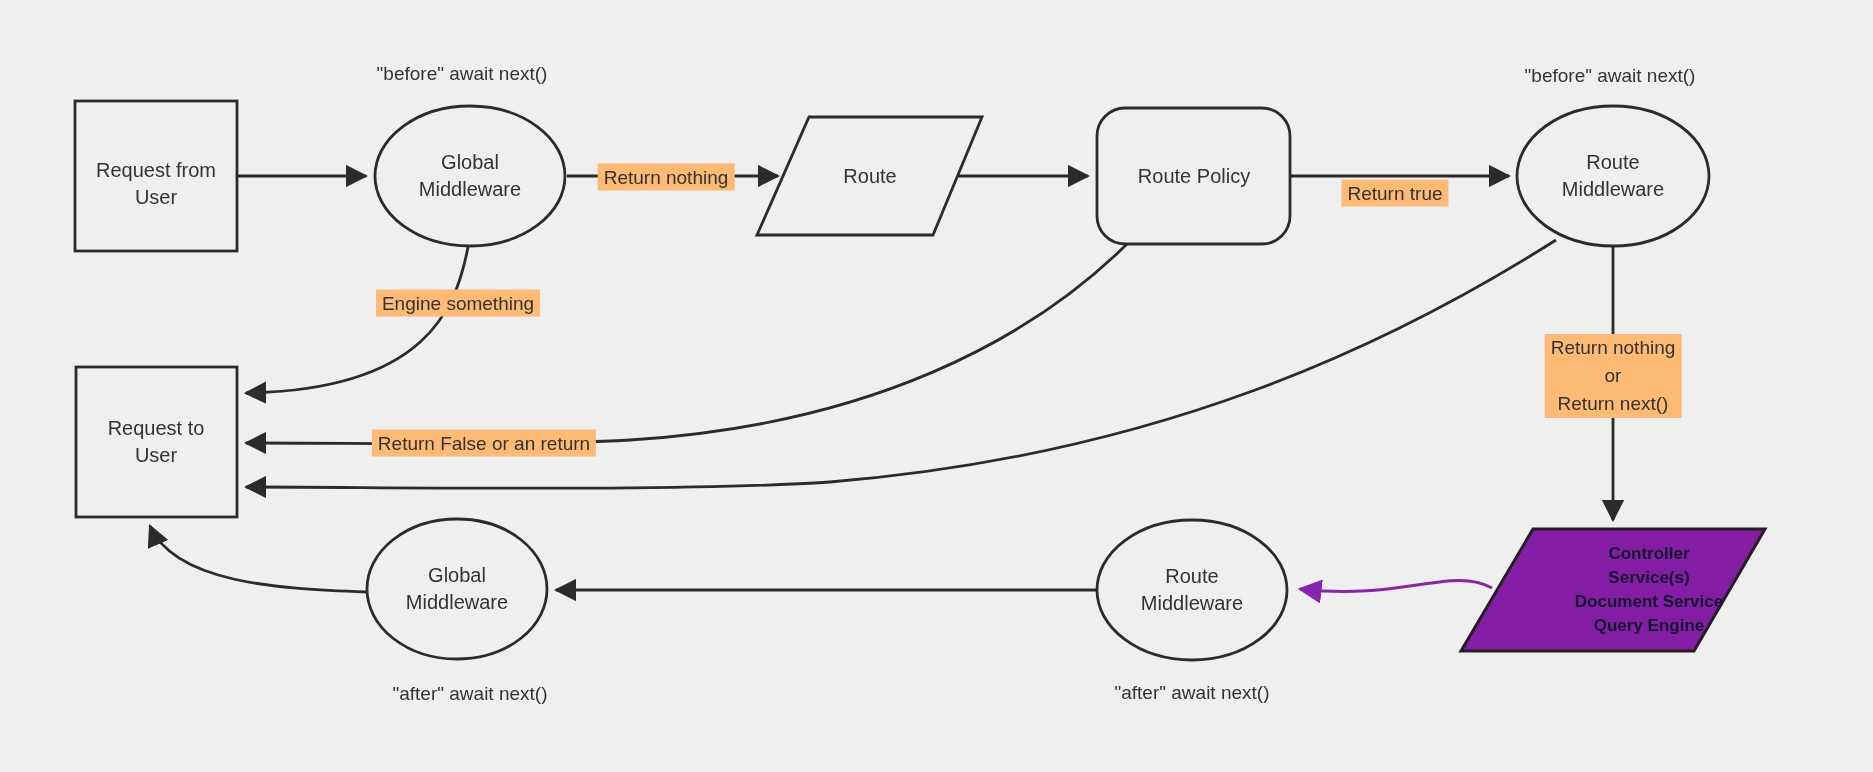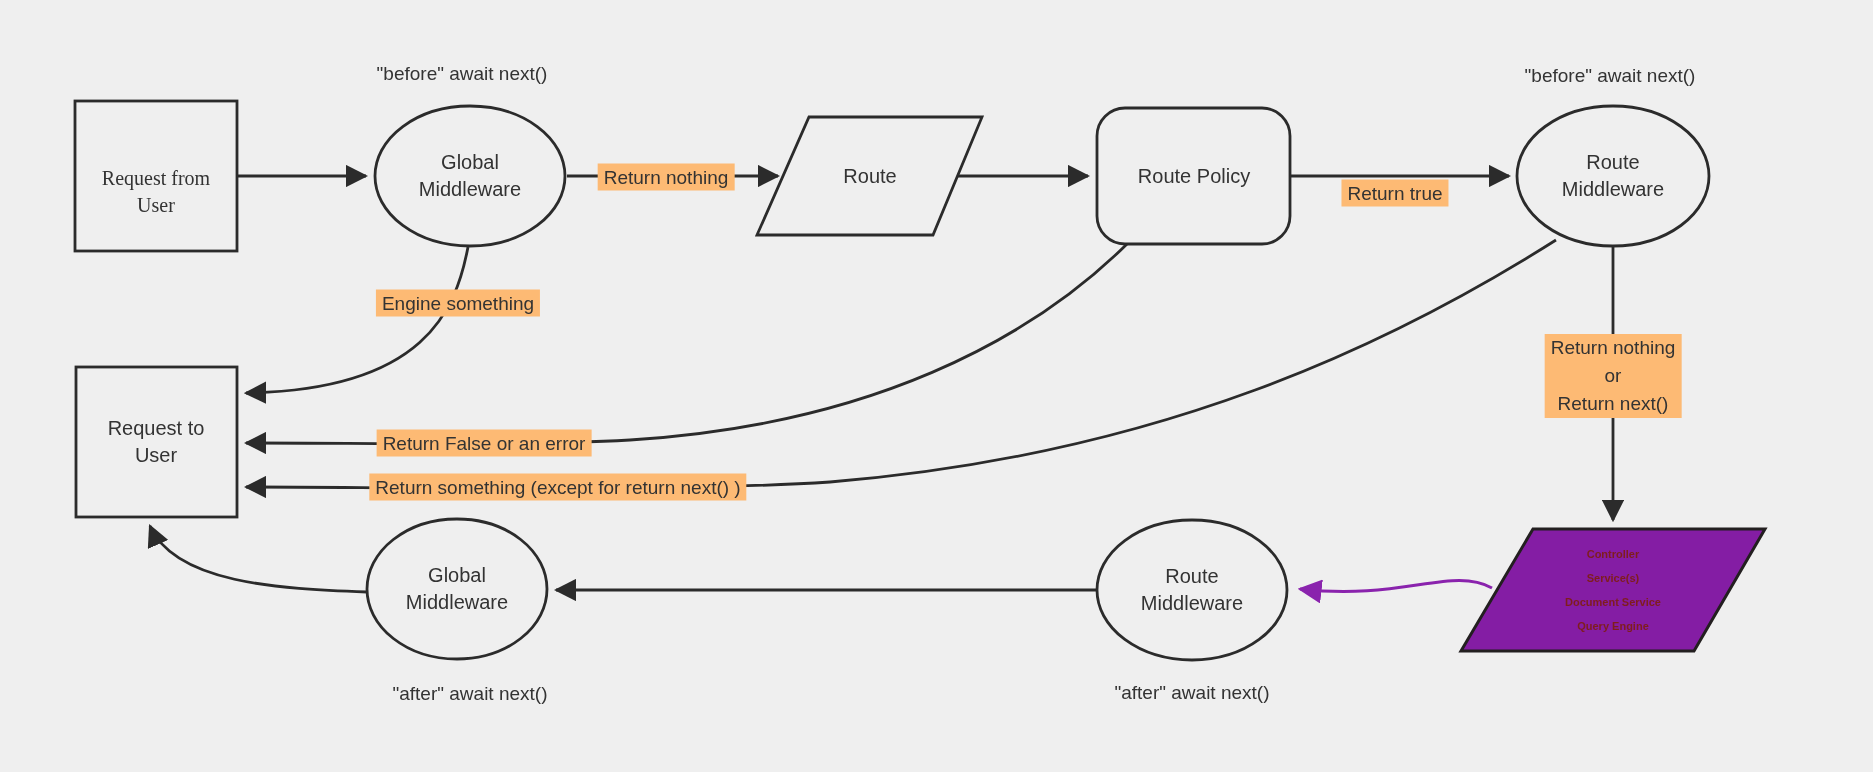--- a/index.html
+++ b/index.html
@@ -16,23 +16,24 @@
     transform:translate(-50%,-50%);
     font-size:19px; line-height:27px;
     color:#333333;
     white-space:pre-line;
     text-align:center;
   }
   .node-lbl { font-size:20px; }
   .edge-lbl { background:#fdba74; padding:0 6px; }
   .return-block { line-height:28px; }
   .purple-lbl {
-    color:#7f1d1d; font-weight:bold;
-    font-size:11px; line-height:24px;
+    color:#0f172a; font-weight:bold;
+    font-size:17px; line-height:24px;
     background:transparent;
+    margin-left:36px;
   }
   .shape { fill:#efefef; stroke:#2b2b2b; stroke-width:2.8; }
   .edge  { fill:none; stroke:#2b2b2b; stroke-width:2.8; }
   .edge-purple { fill:none; stroke:#8a23ad; stroke-width:3; }
 </style>
 </head>
 <body>
 
 <div class="canvas">
 
@@ -62,21 +63,21 @@
     <ellipse class="shape" cx="470" cy="176" rx="95" ry="70"></ellipse>
     <polygon class="shape" points="809,117 982,117 933,235 757,235"></polygon>
     <rect class="shape" x="1097" y="108" width="193" height="136" rx="28" ry="28"></rect>
     <ellipse class="shape" cx="1613" cy="176" rx="96" ry="70"></ellipse>
     <polygon points="1533,529 1765,529 1694,651 1461,651" style="fill:#841da4; stroke:#231f20; stroke-width:3;"></polygon>
     <ellipse class="shape" cx="1192" cy="590" rx="95" ry="70"></ellipse>
     <ellipse class="shape" cx="457" cy="589" rx="90" ry="70"></ellipse>
     <rect class="shape" x="76" y="367" width="161" height="150"></rect>
   </svg>
 
-  <div class="lbl node-lbl" style="left:156px; top:192px;font-family:Liberation Serif, serif;">Request from
+  <div class="lbl node-lbl" style="left:156px; top:184px;">Request from
 User</div>
   <div class="lbl node-lbl" style="left:470px; top:176px;">Global
 Middleware</div>
   <div class="lbl node-lbl" style="left:870px; top:176px;">Route</div>
   <div class="lbl node-lbl" style="left:1194px; top:176px;">Route Policy</div>
   <div class="lbl node-lbl" style="left:1613px; top:176px;">Route
 Middleware</div>
   <div class="lbl purple-lbl" style="left:1613px; top:590px;">Controller
 Service(s)
 Document Service
@@ -86,21 +87,20 @@
   <div class="lbl node-lbl" style="left:457px; top:589px;">Global
 Middleware</div>
   <div class="lbl node-lbl" style="left:156px; top:442px;">Request to
 User</div>
 
   <div class="lbl" style="left:462px; top:73px;">"before" await next()</div>
   <div class="lbl" style="left:1610px; top:75px;">"before" await next()</div>
   <div class="lbl edge-lbl" style="left:666px; top:177px;">Return nothing</div>
   <div class="lbl edge-lbl" style="left:1395px; top:177px;margin-top:16px;">Return true</div>
   <div class="lbl edge-lbl" style="left:458px; top:303px;">Engine something</div>
-  <div class="lbl edge-lbl" style="left:484px; top:443px;">Return False or an error</div>
-  <div class="lbl edge-lbl" style="left:558px; top:487px;">Return something (except for return next() )</div>
+  <div class="lbl edge-lbl" style="left:484px; top:443px;">Return False or an return</div>
   <div class="lbl edge-lbl return-block" style="left:1613px; top:376px;">Return nothing
 or
 Return next()</div>
   <div class="lbl" style="left:470px; top:693px;">"after" await next()</div>
   <div class="lbl" style="left:1192px; top:692px;">"after" await next()</div>
 
 </div>
 
 </body></html>

